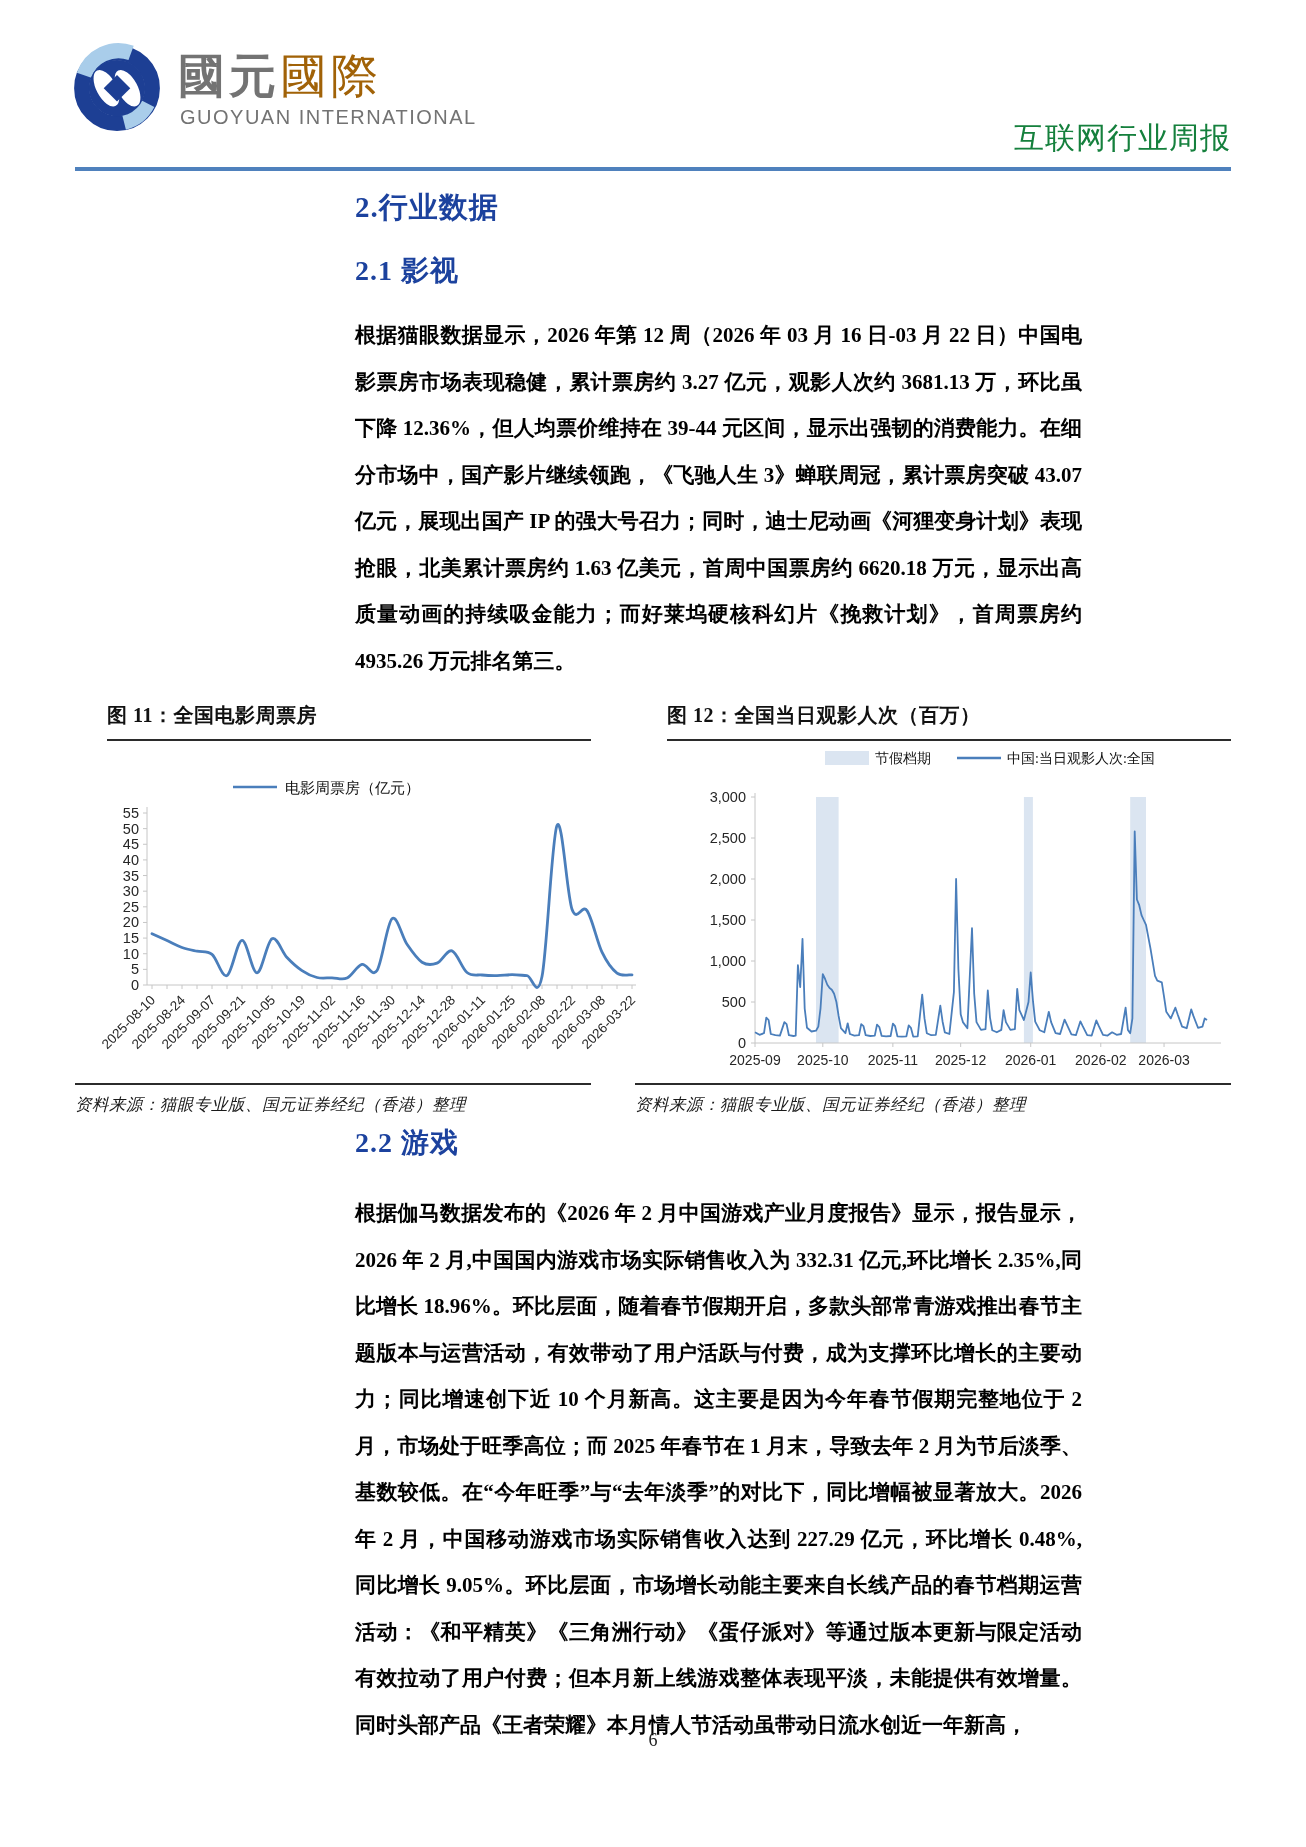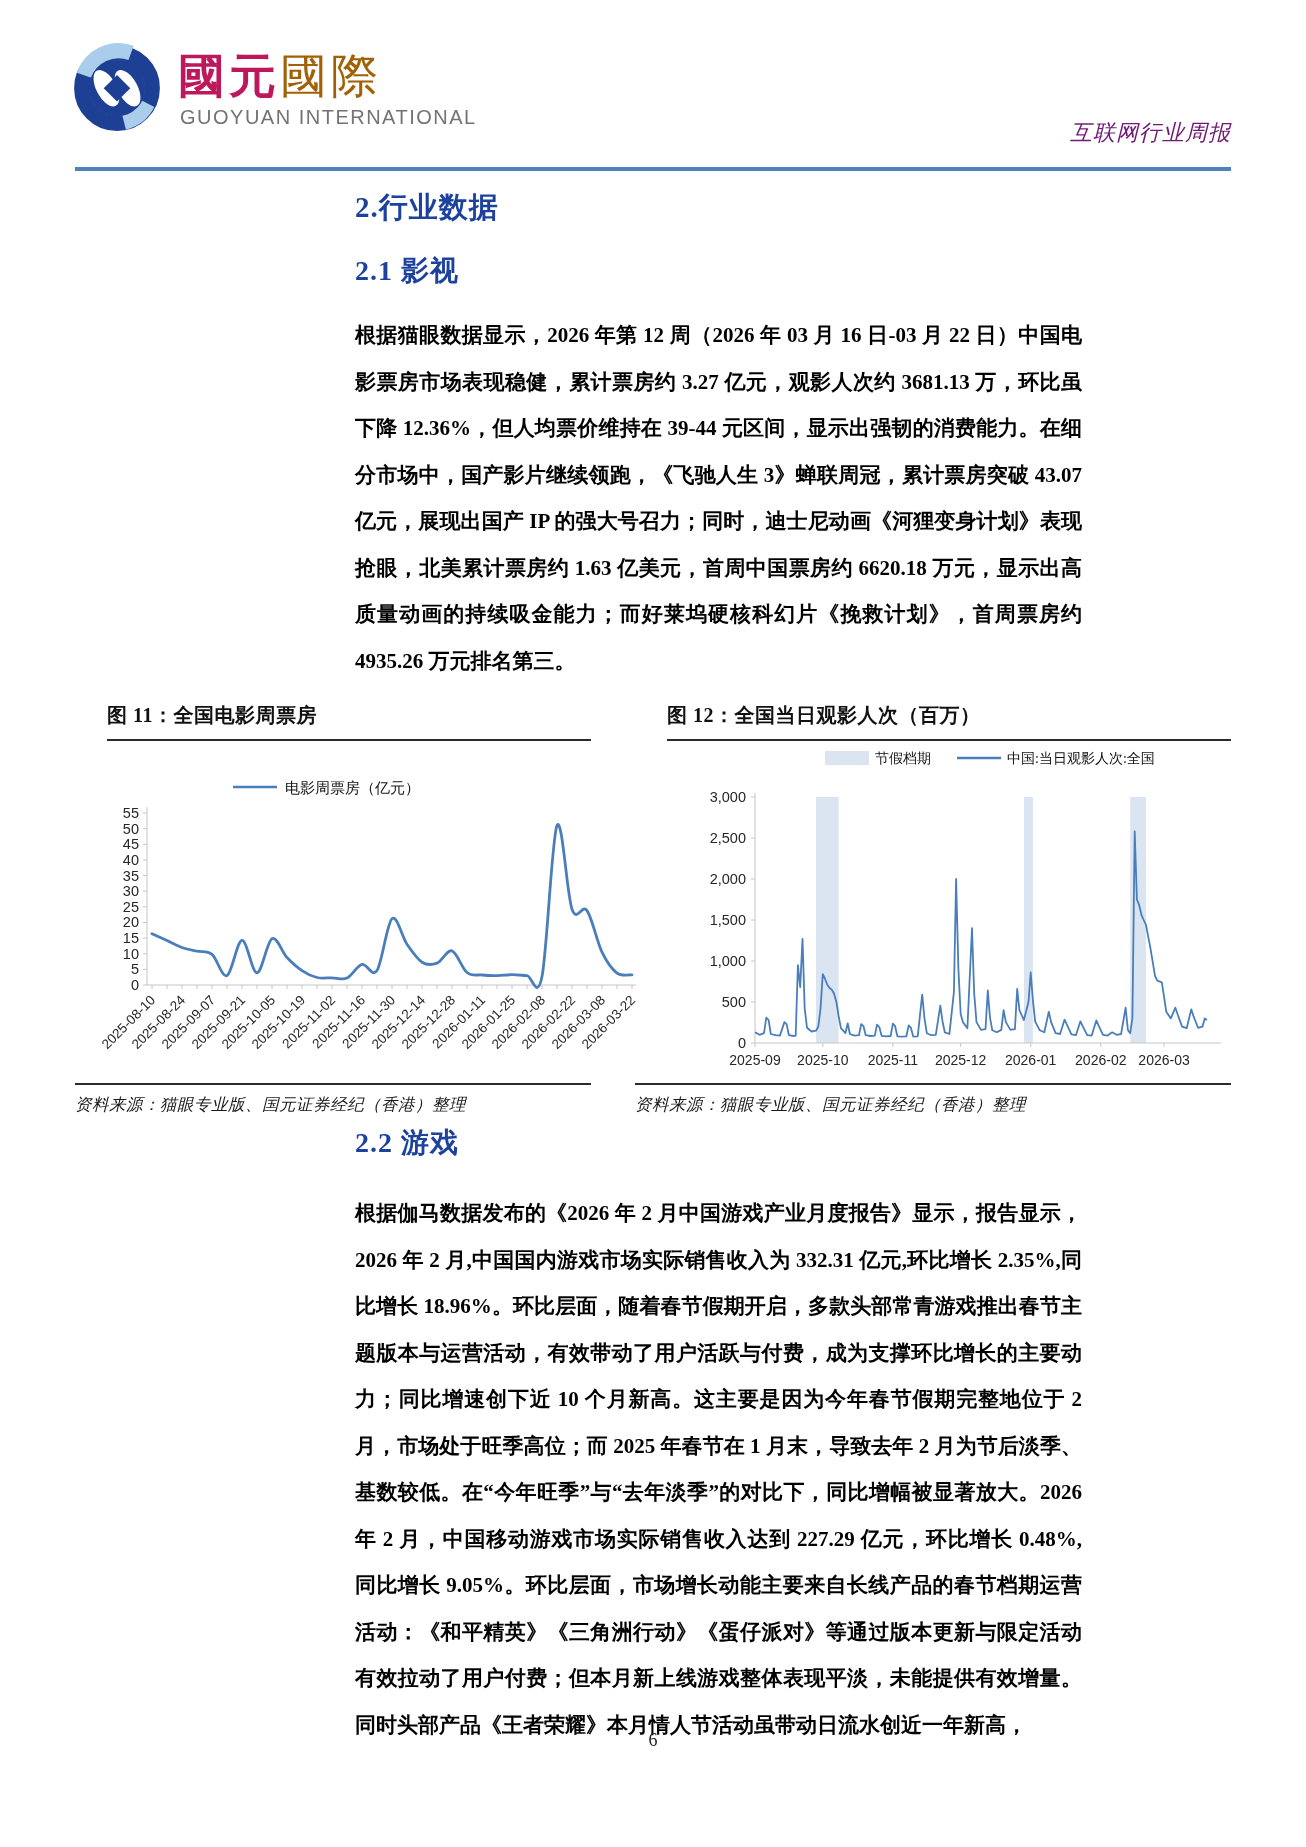--- a/index.html
+++ b/index.html
@@ -2,25 +2,25 @@
 <html><head>
 <meta charset="utf-8">
 <style>
   html,body{margin:0;padding:0;background:#e8e8e8;}
   .page{position:relative;width:1306px;height:1847px;background:#ffffff;margin:0 auto;overflow:hidden;
         font-family:"Liberation Serif","DejaVu Serif",serif;color:#000;}
   
   .logo-svg{position:absolute;left:70px;top:40px;}
   .brand-cn{position:absolute;left:178px;top:52px;font-size:47px;font-weight:bold;letter-spacing:4px;
             font-family:"Liberation Sans","DejaVu Sans",sans-serif;line-height:1;}
-  .brand-cn .cn1{color:#be185d;}
+  .brand-cn .cn1{color:#737373;}
   .brand-cn .cn2{color:#a16207;font-weight:normal;}
   .brand-en{position:absolute;left:180px;top:106px;font-size:20px;color:#737373;letter-spacing:1.5px;
             font-family:"Liberation Sans","DejaVu Sans",sans-serif;}
-  .report-type{position:absolute;right:75px;top:118px;font-size:22px;font-style:italic;color:#701a75;letter-spacing:1px;}
+  .report-type{position:absolute;right:75px;top:118px;font-size:30px;color:#15803d;letter-spacing:1px;}
   .header-rule{position:absolute;left:75px;top:167px;width:1156px;height:4px;background:#4f81bd;}
   
   .h-main{position:absolute;left:355px;top:188px;font-size:29px;font-weight:bold;color:#1c429e;letter-spacing:1px;}
   .h-sub{position:absolute;font-size:28px;font-weight:bold;color:#1c429e;letter-spacing:1px;}
   #s21-title{left:355px;top:252px;}
   #s22-title{left:355px;top:1124px;}
   
   .body-text{position:absolute;left:355px;width:727px;font-size:21px;line-height:46.5px;
              text-align:justify;color:#000;font-weight:bold;}
   #s21-body{top:312px;}

